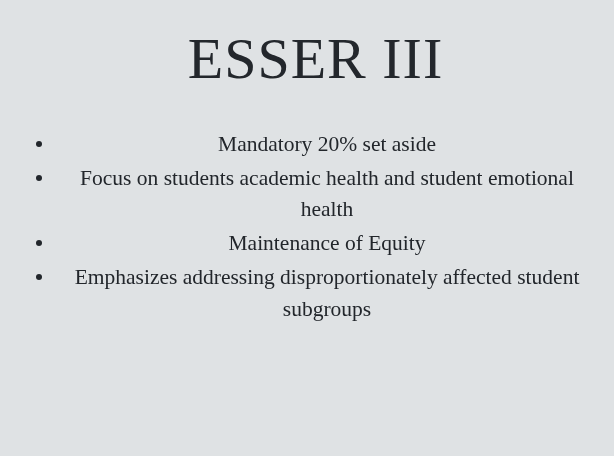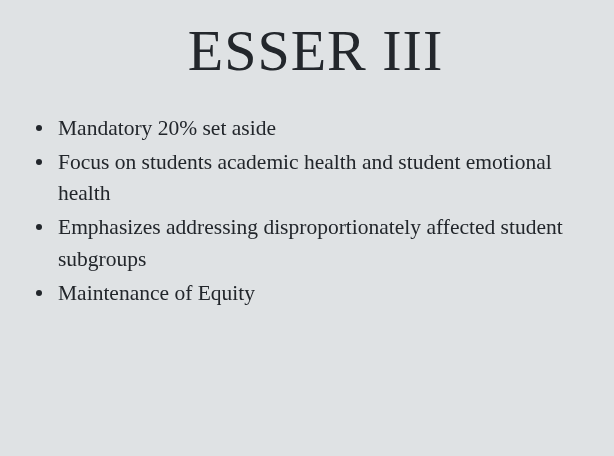--- a/index.html
+++ b/index.html
@@ -21,53 +21,54 @@
     padding: 0;
     position: relative;
   }
   .slide-title {
     text-align: center;
     font-family: "Liberation Serif", serif;
     font-size: 58px;
     font-weight: 400;
     letter-spacing: 1px;
     color: #23272c;
-    margin: 0;
+    margin: 8px;
     padding-top: 18px;
     line-height: 1.15;
     padding-left: 17px;
   }
   .bullet-list {
     list-style: none;
     margin: 0;
     padding: 28px 18px 0 30px;
   }
   .bullet-item {
     position: relative;
     padding-left: 28px;
     margin-bottom: 2px;
     font-size: 21.5px;
     line-height: 1.48;
     color: #22262b;
+    text-align: center;
   }
   .bullet-item::before {
     content: "";
     position: absolute;
     left: 6px;
     top: 12px;
     width: 6px;
     height: 6px;
     border-radius: 50%;
     background: #22262b;
   }
 </style>
 </head>
 <body>
 
 <div class="slide">
   <h1 class="slide-title">ESSER III</h1>
   <ul class="bullet-list">
     <li class="bullet-item">Mandatory 20% set aside</li>
     <li class="bullet-item">Focus on students academic health and student emotional health</li>
+    <li class="bullet-item">Maintenance of Equity</li>
     <li class="bullet-item">Emphasizes addressing disproportionately affected student subgroups</li>
-    <li class="bullet-item">Maintenance of Equity</li>
   </ul>
 </div>
 
 </body></html>

